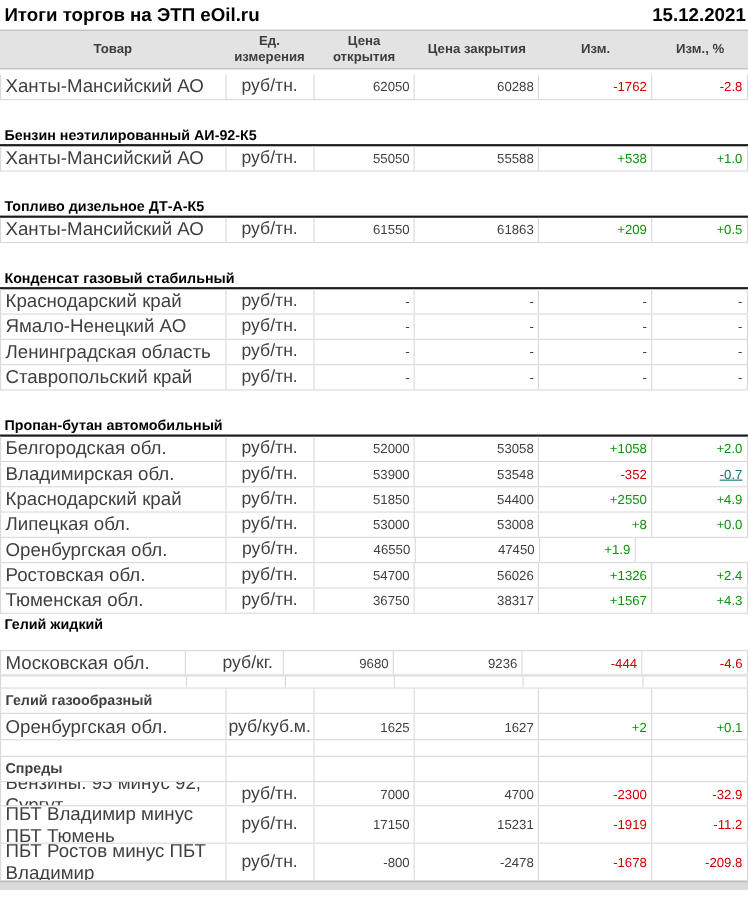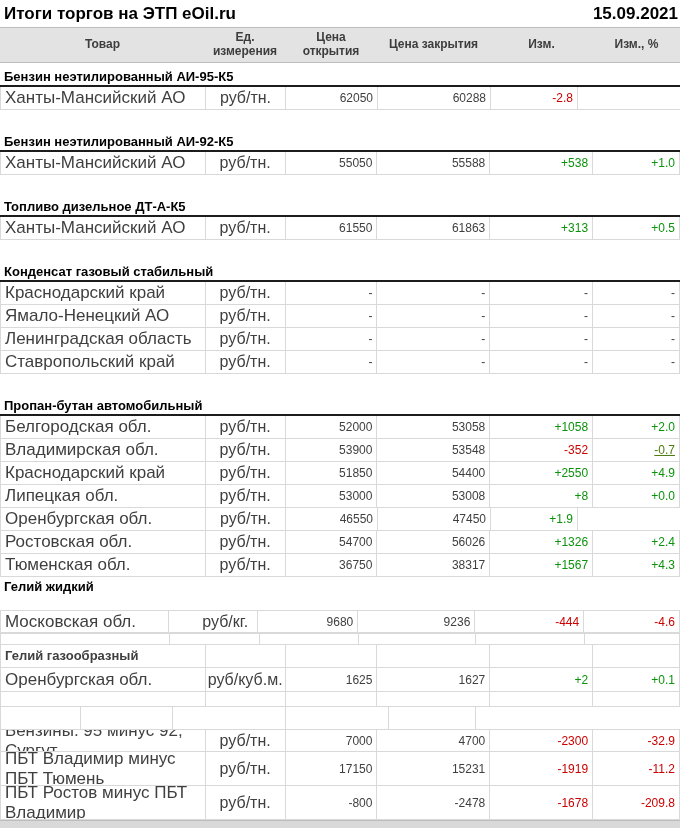--- a/index.html
+++ b/index.html
@@ -45,42 +45,40 @@
   
   .footerbar{height:8px;background:#d9d9d9;border-top:1px solid #bdbdbd;}
 </style>
 </head>
 <body>
 
 <div class="page">
 
   <div class="titlebar">
     <div class="doc-title">Итоги торгов на ЭТП eOil.ru</div>
-    <div class="doc-date">15.09.2021</div>
+    <div class="doc-date">15.12.2021</div>
   </div>
 
   <div class="colhead">
     <div class="hc c1">Товар</div>
     <div class="hc c2">Ед. измерения</div>
     <div class="hc c3">Цена открытия</div>
     <div class="hc c4">Цена закрытия</div>
     <div class="hc c5">Изм.</div>
     <div class="hc c6">Изм., %</div>
   </div>
 
   <div class="gap5"></div>
 
-  <div class="sec-a">
-      <span>Бензин неэтилированный АИ-95-К5</span>
-    </div>
   <div class="row">
     <div class="cell c1">Ханты-Мансийский АО</div>
     <div class="cell c2">руб/тн.</div>
     <div class="cell c3 num">62050</div>
     <div class="cell c4 num">60288</div>
+    <div class="cell c5 num chg down" style="color: rgb(204, 0, 0);">-1762</div>
     <div class="cell c6 num chg down" style="color: rgb(204, 0, 0);">-2.8</div>
   </div>
   <div class="gap23"></div>
 
   <div class="sec-a">
       <span>Бензин неэтилированный АИ-92-К5</span>
     </div>
   <div class="row">
     <div class="cell c1">Ханты-Мансийский АО</div>
     <div class="cell c2">руб/тн.</div>
@@ -92,21 +90,21 @@
   <div class="gap23"></div>
 
   <div class="sec-a">
       <span>Топливо дизельное ДТ-А-К5</span>
     </div>
   <div class="row">
     <div class="cell c1">Ханты-Мансийский АО</div>
     <div class="cell c2">руб/тн.</div>
     <div class="cell c3 num">61550</div>
     <div class="cell c4 num">61863</div>
-    <div class="cell c5 num chg up" style="color: rgb(12, 147, 12);">+313</div>
+    <div class="cell c5 num chg up" style="color: rgb(12, 147, 12);">+209</div>
     <div class="cell c6 num chg up" style="color: rgb(12, 147, 12);">+0.5</div>
   </div>
   <div class="gap23"></div>
 
   <div class="sec-a">
       <span>Конденсат газовый стабильный</span>
     </div>
   <div class="row">
     <div class="cell c1">Краснодарский край</div>
     <div class="cell c2">руб/тн.</div>
@@ -151,21 +149,21 @@
     <div class="cell c4 num">53058</div>
     <div class="cell c5 num chg up" style="color: rgb(12, 147, 12);">+1058</div>
     <div class="cell c6 num chg up" style="color: rgb(12, 147, 12); text-align: right;">+2.0</div>
   </div>
   <div class="row">
     <div class="cell c1">Владимирская обл.</div>
     <div class="cell c2">руб/тн.</div>
     <div class="cell c3 num">53900</div>
     <div class="cell c4 num">53548</div>
     <div class="cell c5 num chg down" style="color: rgb(204, 0, 0);">-352</div>
-    <div class="cell c6 num chg down" style="color: #4d7c0f; text-decoration: underline;">-0.7</div>
+    <div class="cell c6 num chg down" style="color: #0f766e; text-decoration: underline;">-0.7</div>
   </div>
   <div class="row">
     <div class="cell c1">Краснодарский край</div>
     <div class="cell c2">руб/тн.</div>
     <div class="cell c3 num">51850</div>
     <div class="cell c4 num">54400</div>
     <div class="cell c5 num chg up" style="color: rgb(12, 147, 12);">+2550</div>
     <div class="cell c6 num chg up" style="color: rgb(12, 147, 12);">+4.9</div>
   </div>
   <div class="row">
@@ -242,20 +240,21 @@
   <div class="row h15">
     <div class="cell c1"></div>
       <div class="cell c2"></div>
       <div class="cell c3"></div>
     <div class="cell c4"></div>
       <div class="cell c5"></div>
       <div class="cell c6"></div>
   </div>
 
   <div class="row sec-c">
+    <div class="cell c1">Спреды</div>
     <div class="cell c2"></div>
       <div class="cell c3"></div>
       <div class="cell c4"></div>
     <div class="cell c5"></div>
       <div class="cell c6"></div>
   </div>
   <div class="row h22">
     <div class="cell c1">Бензины: 95 минус 92, Сургут</div>
     <div class="cell c2">руб/тн.</div>
     <div class="cell c3 num">7000</div>

